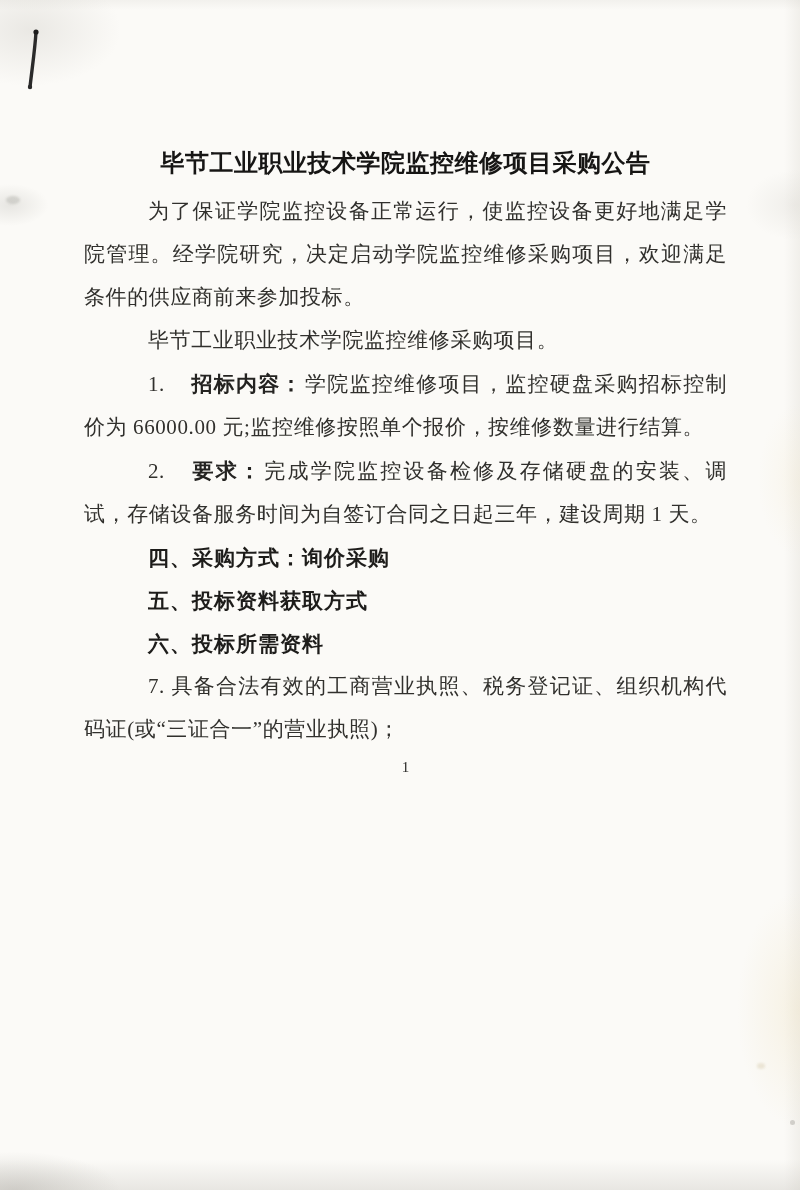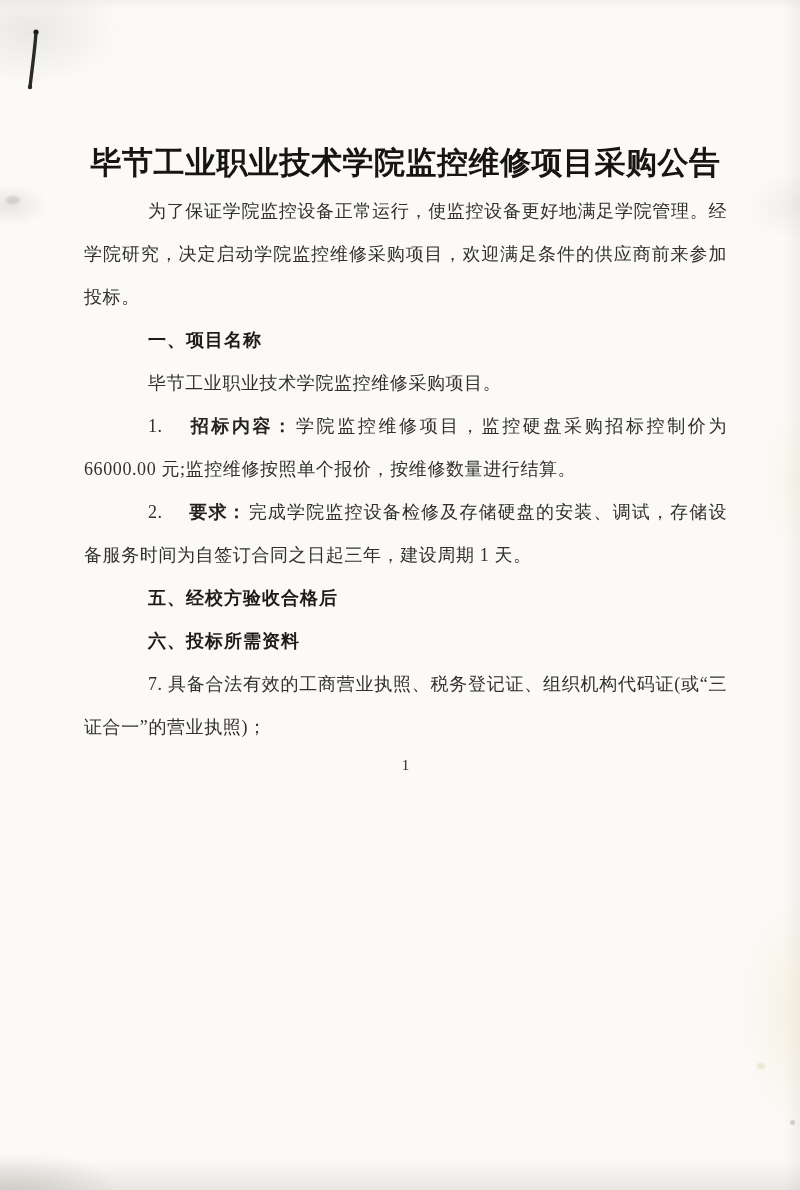--- a/index.html
+++ b/index.html
@@ -22,30 +22,30 @@
       radial-gradient(ellipse 150px 55px at 15px 1190px, rgba(168,165,158,.40), transparent 70%),
       linear-gradient(to top,    rgba(188,185,178,.30), rgba(188,185,178,0) 30px),
       linear-gradient(to left,   rgba(205,200,190,.22), rgba(205,200,190,0) 16px),
       linear-gradient(to bottom, rgba(206,203,196,.20), rgba(206,203,196,0) 10px),
       #fbfaf7;
   }
   .title{
     margin:0 0 4px 0;
     font-family:"Liberation Sans", sans-serif;
     font-weight:700;
-    font-size:31px;
+    font-size:24px;
     line-height:46px;
     letter-spacing:0.5px;
     text-align:center;
     color:#161514;
     white-space:nowrap;
   }
   .para, .heading{
     margin:0;
-    font-size:18px;
+    font-size:21px;
     line-height:43px;
     letter-spacing:0.6px;
     text-align:justify;
     text-indent:64px;
     color:#31302d;
   }
   .heading{
     font-family:"Liberation Sans", sans-serif;
     font-weight:700;
     letter-spacing:1px;
@@ -93,33 +93,33 @@
   <div class="speck speck-a"></div>
   <div class="speck speck-b"></div>
   <div class="speck speck-c"></div>
 
   <h1 class="title">毕节工业职业技术学院监控维修项目采购公告</h1>
 
   <div class="content">
 
     <p class="para">为了保证学院监控设备正常运行，使监控设备更好地满足学院管理。经学院研究，决定启动学院监控维修采购项目，欢迎满足条件的供应商前来参加投标。</p>
 
-    <p class="heading">一、项目名称</p>
 
     <p class="para">毕节工业职业技术学院监控维修采购项目。</p>
 
 
     <p class="para"><span class="num">1.</span><span class="b">招标内容：</span><span>学院监控维修项目，监控硬盘采购招标控制价为 66000.00 元;监控维修按照单个报价，按维修数量进行结算。</span></p>
 
     <p class="para"><span class="num">2.</span><span class="b">要求：</span><span>完成学院监控设备检修及存储硬盘的安装、调试，存储设备服务时间为自签订合同之日起三年，建设周期 1 天。</span></p>
 
 
 
+    <p class="heading">四、采购方式：询价采购</p>
 
-    <p class="heading">五、经校方验收合格后</p>
+    <p class="heading">五、投标资料获取方式</p>
 
 
     <p class="heading">六、投标所需资料</p>
 
     <p class="para">7. 具备合法有效的工商营业执照、税务登记证、组织机构代码证(或“三证合一”的营业执照)；</p>
 
   </div>
 
   <div class="pagenum">1</div>
 

